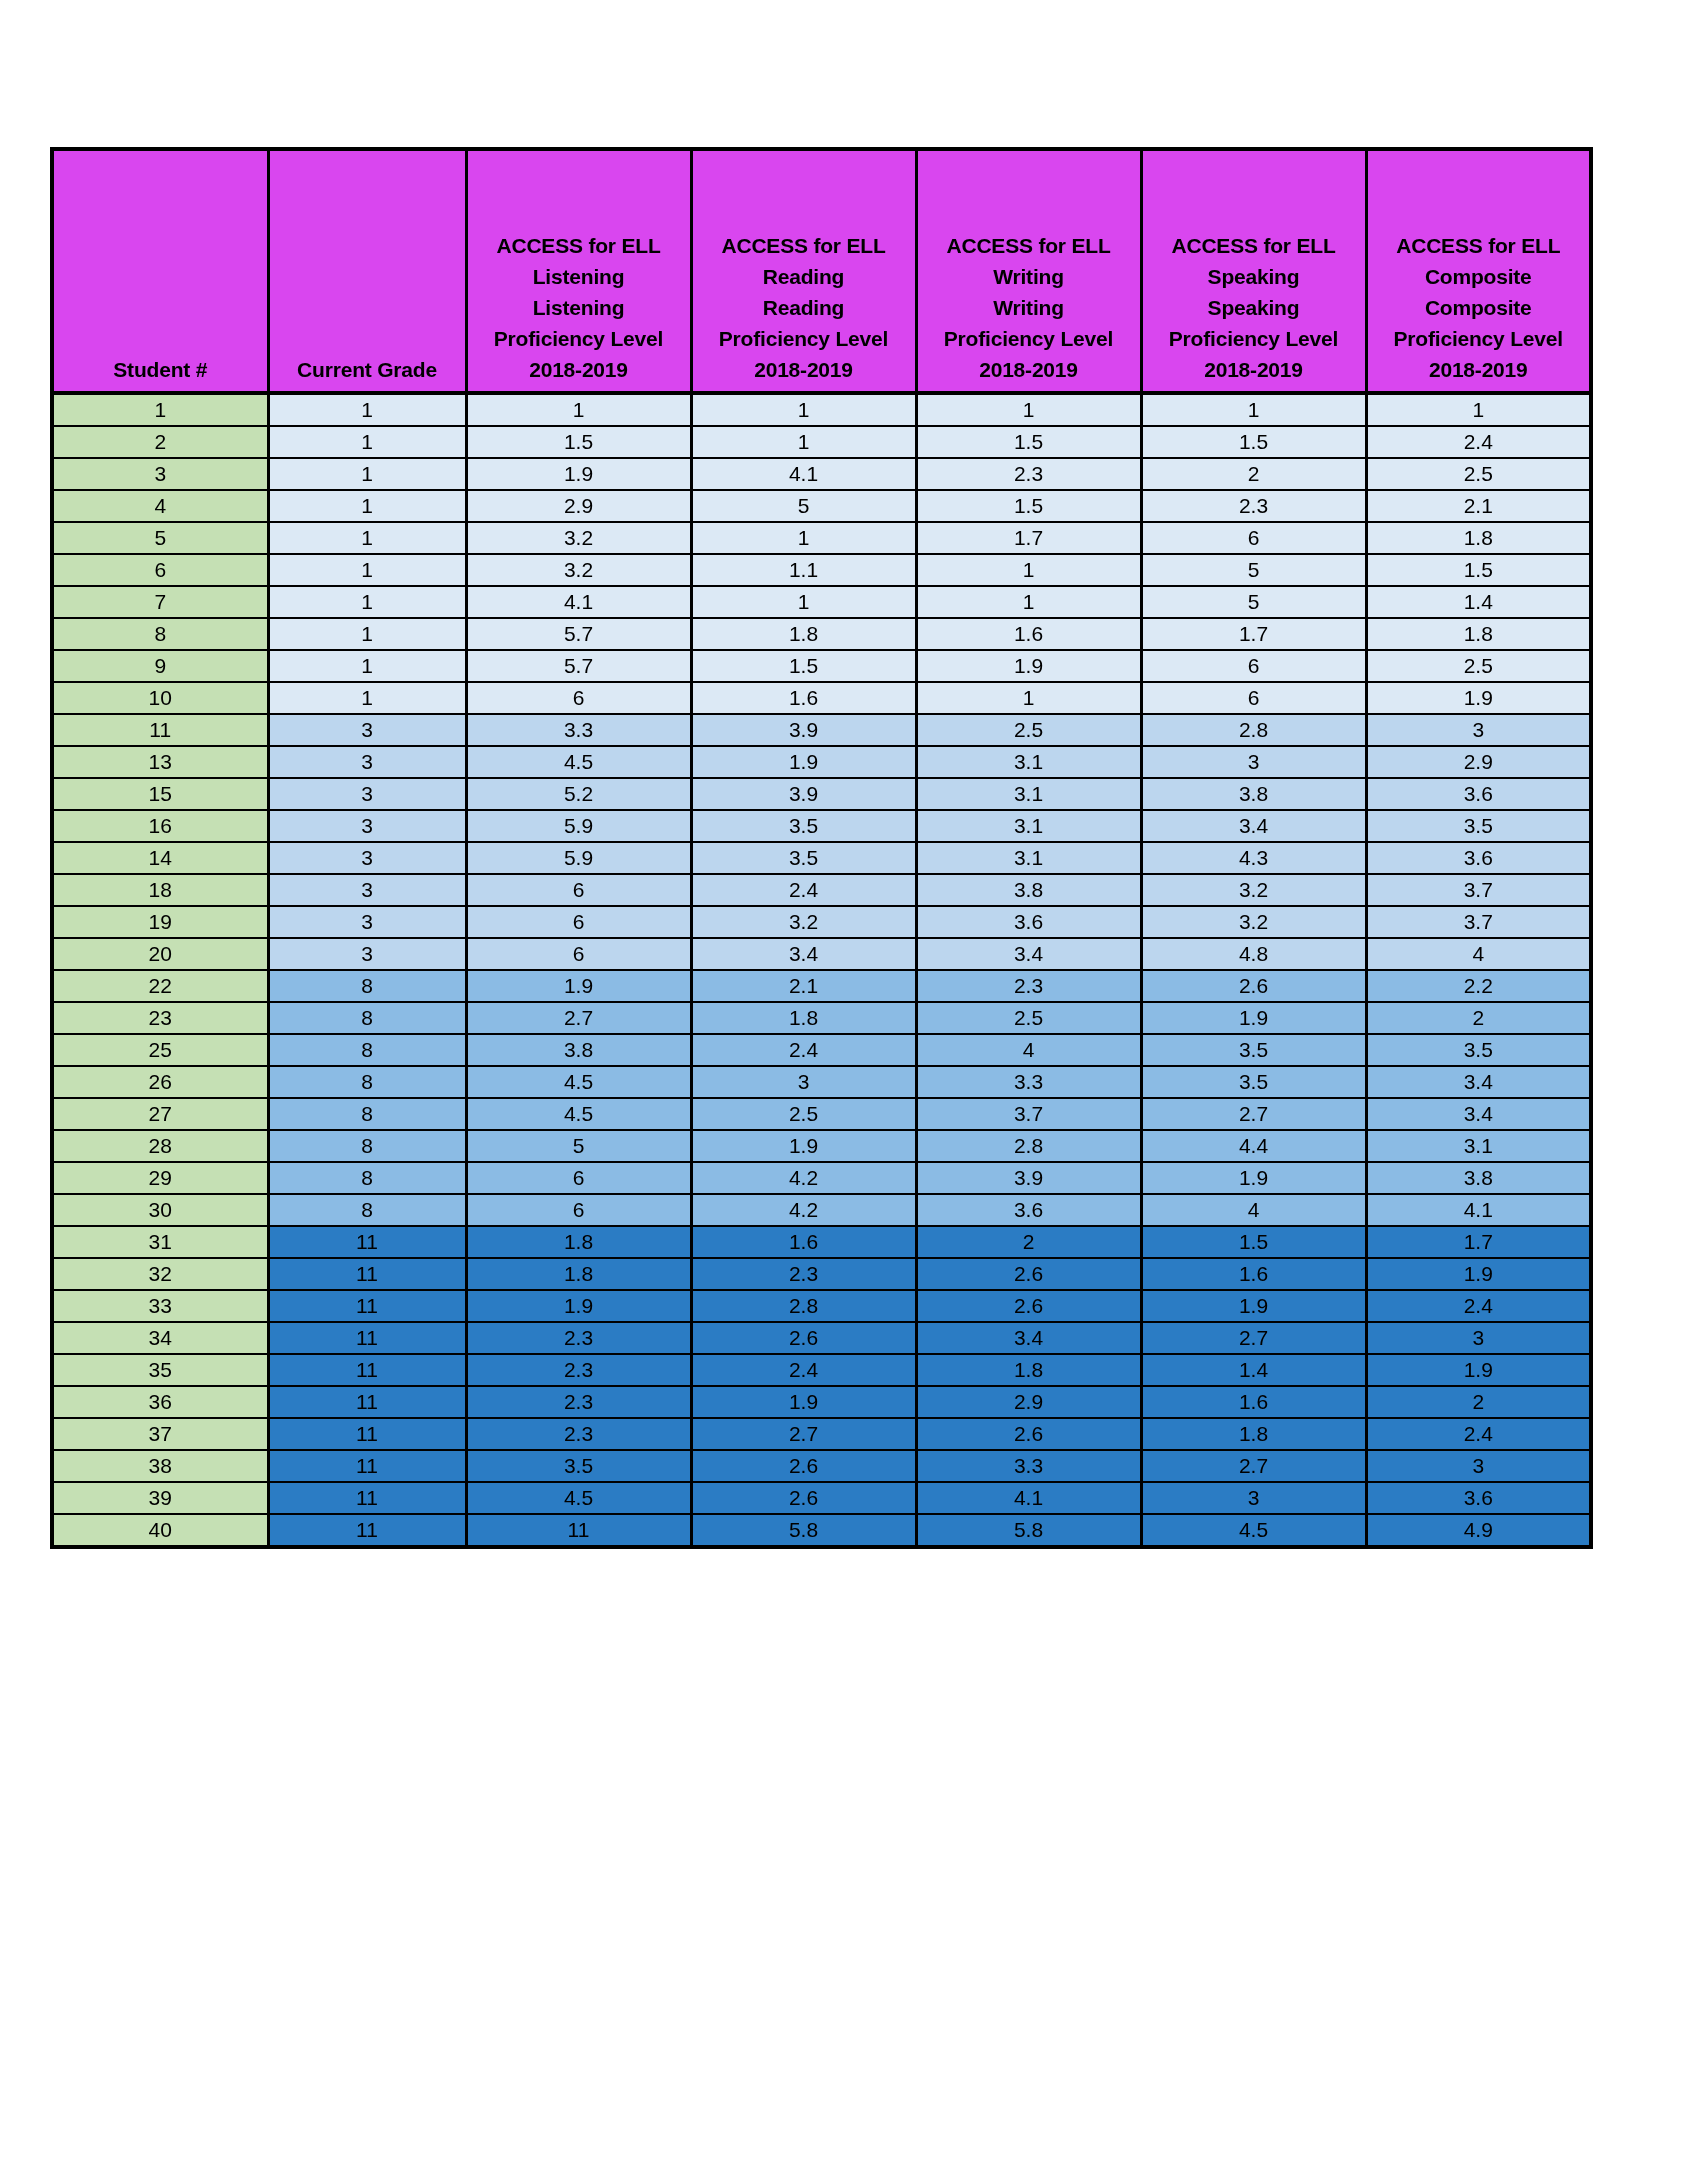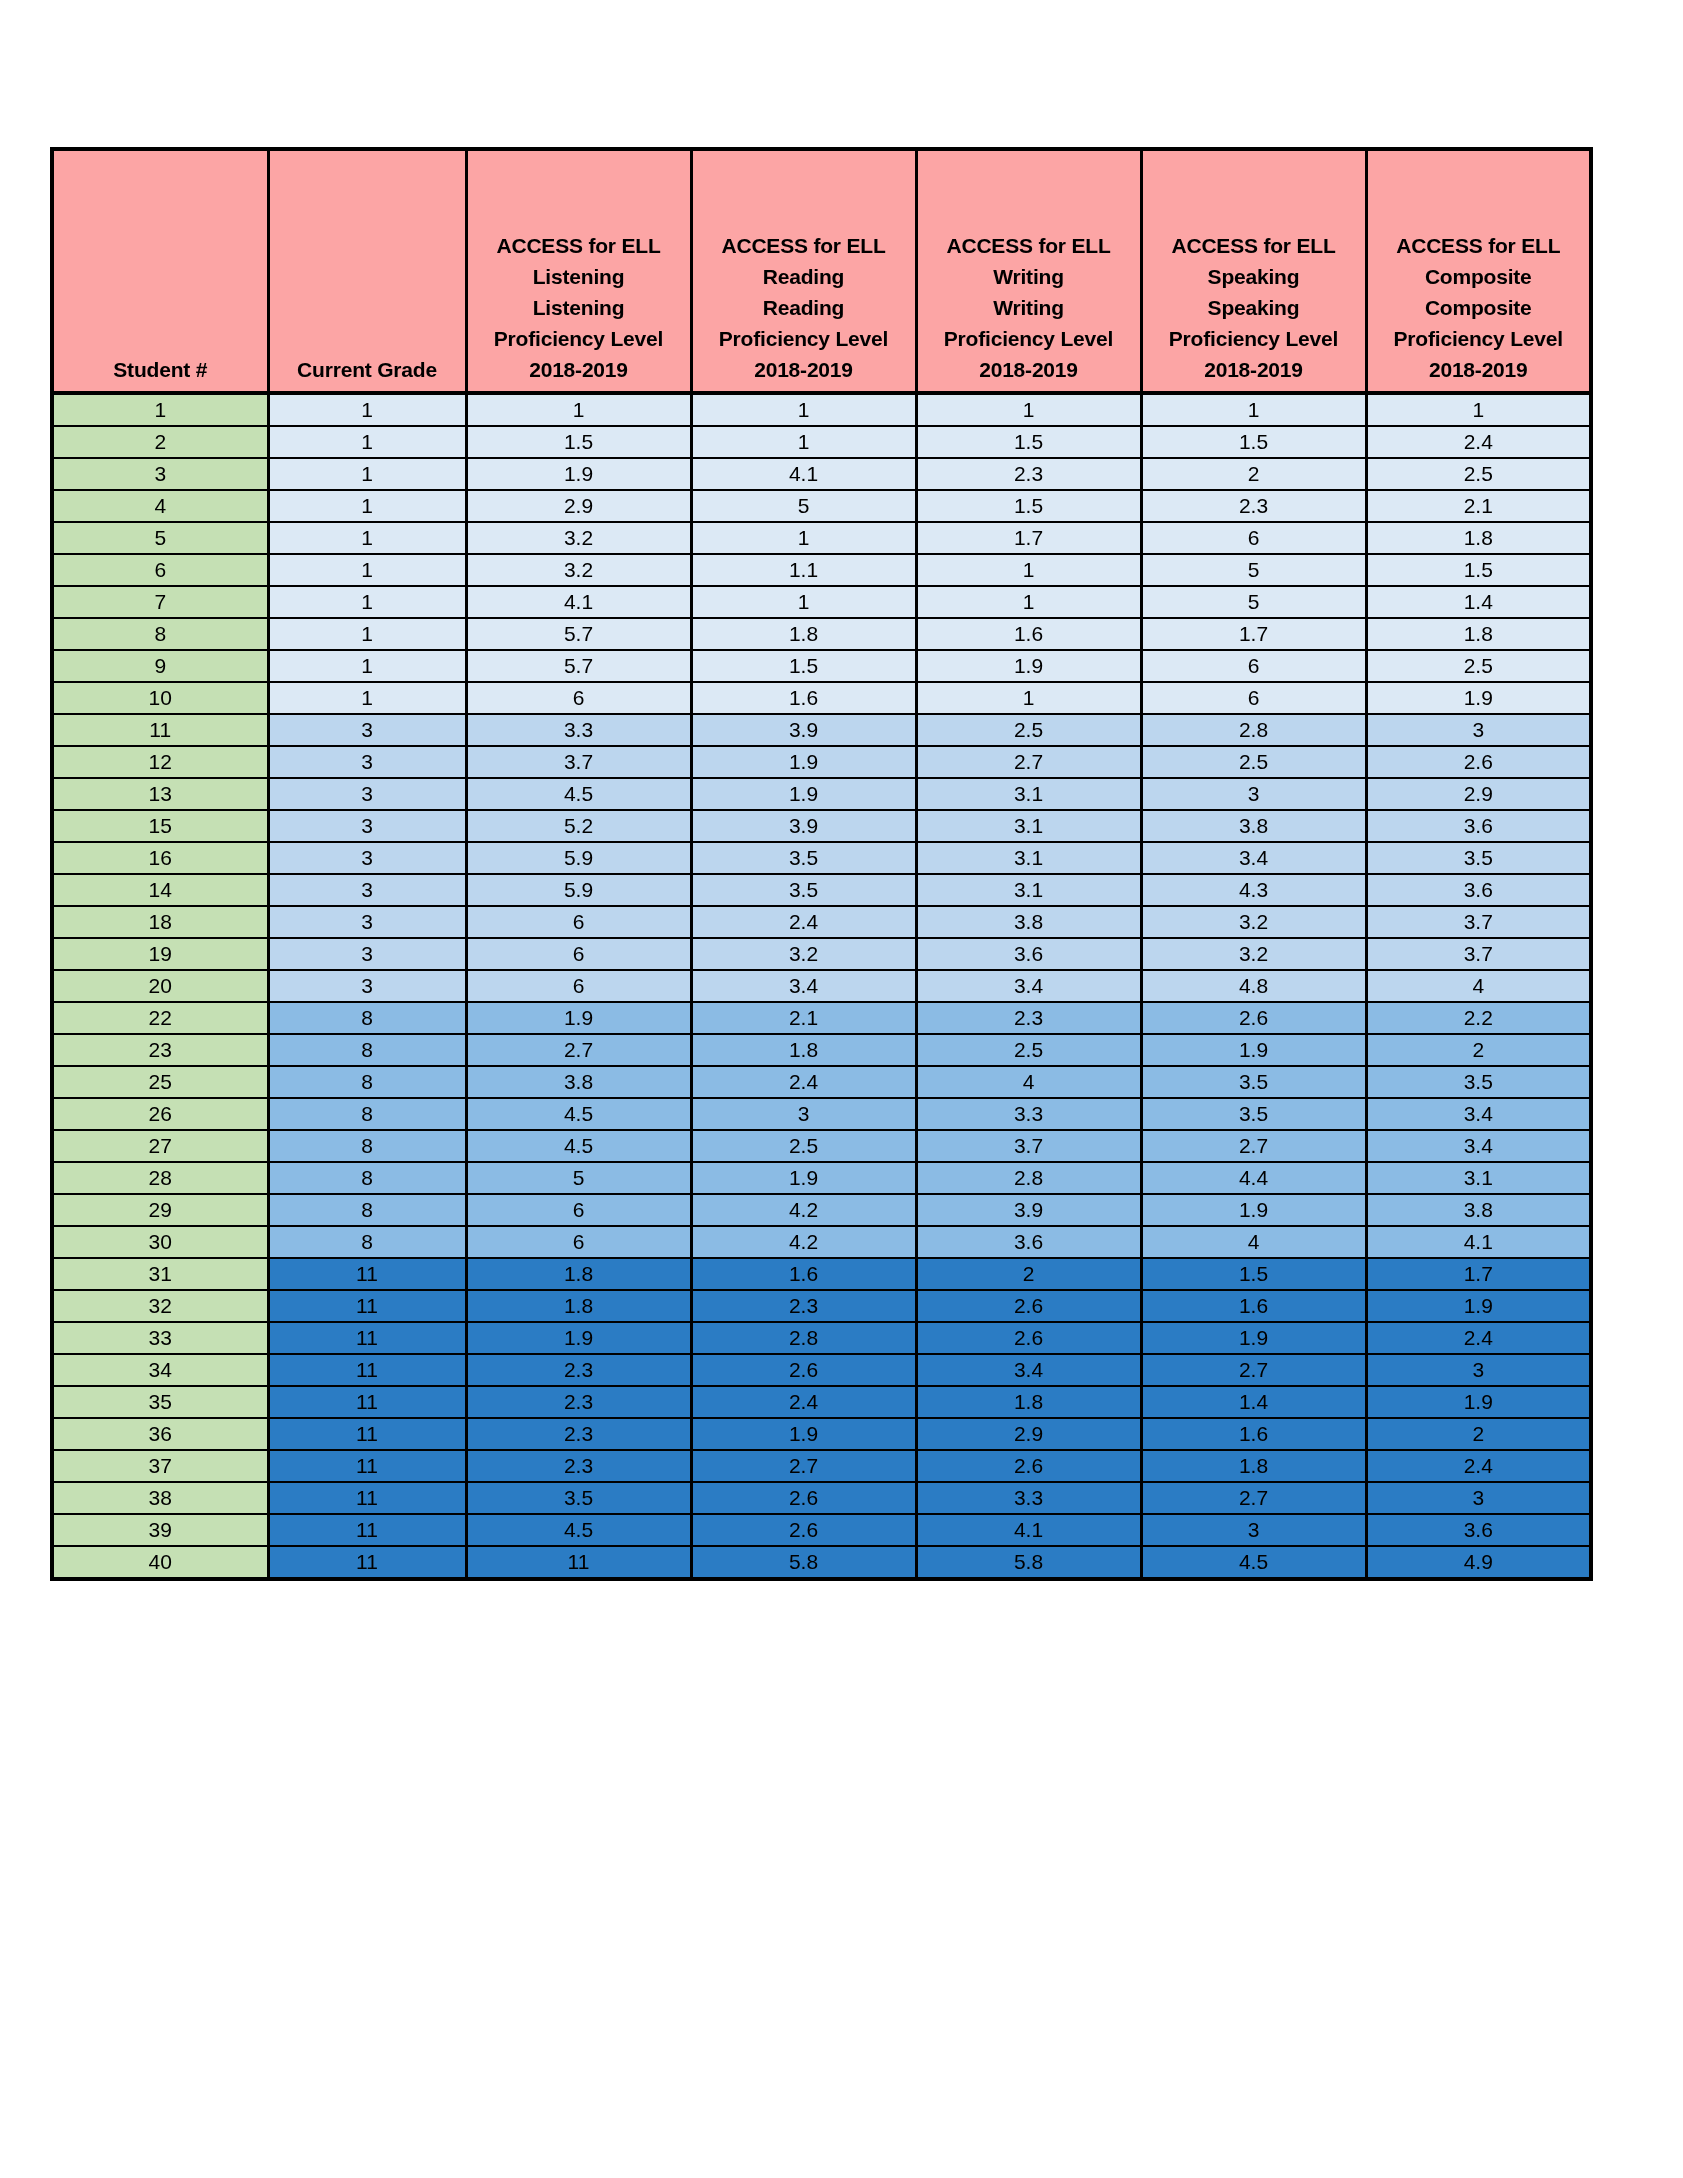--- a/index.html
+++ b/index.html
@@ -26,21 +26,21 @@
     table-layout: fixed;
     width: 1539px;
     border: 4px solid #000000;
   }
 
   table.grid col.c-student  { width: 216px; }
   table.grid col.c-grade    { width: 198px; }
   table.grid col.c-subject  { width: 225px; }
 
   thead th {
-    background: #fca5a5;
+    background: #d946ef;
     border-left: 3px solid #000000;
     border-right: 3px solid #000000;
     border-top: 0;
     border-bottom: 4px solid #000000;
     color: #000000;
     font-weight: bold;
     font-size: 21px;
     line-height: 31px;
     text-align: center;
     vertical-align: bottom;
@@ -232,29 +232,20 @@
         <tr class="band-1">
           <td class="student">11</td>
           <td class="val">3</td>
           <td class="val">3.3</td>
           <td class="val">3.9</td>
           <td class="val">2.5</td>
           <td class="val">2.8</td>
           <td class="val">3</td>
         </tr>
         <tr class="band-1">
-          <td class="student">12</td>
-          <td class="val">3</td>
-          <td class="val">3.7</td>
-          <td class="val">1.9</td>
-          <td class="val">2.7</td>
-          <td class="val">2.5</td>
-          <td class="val">2.6</td>
-        </tr>
-        <tr class="band-1">
           <td class="student">13</td>
           <td class="val">3</td>
           <td class="val">4.5</td>
           <td class="val">1.9</td>
           <td class="val">3.1</td>
           <td class="val">3</td>
           <td class="val">2.9</td>
         </tr>
         <tr class="band-1">
           <td class="student">15</td>

